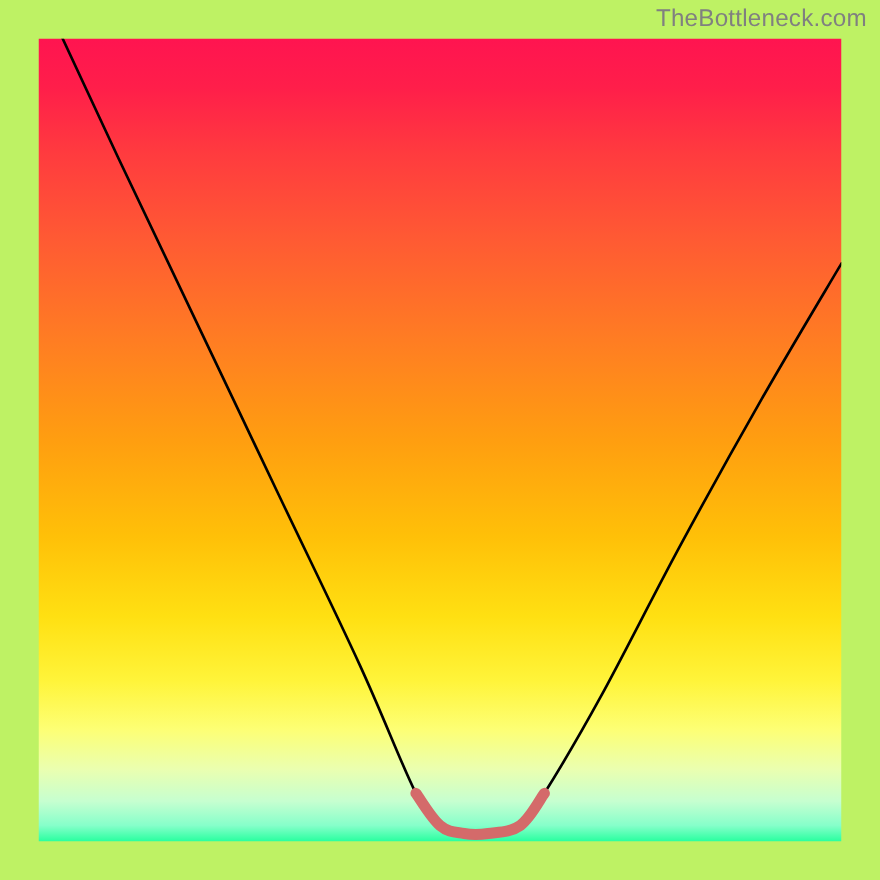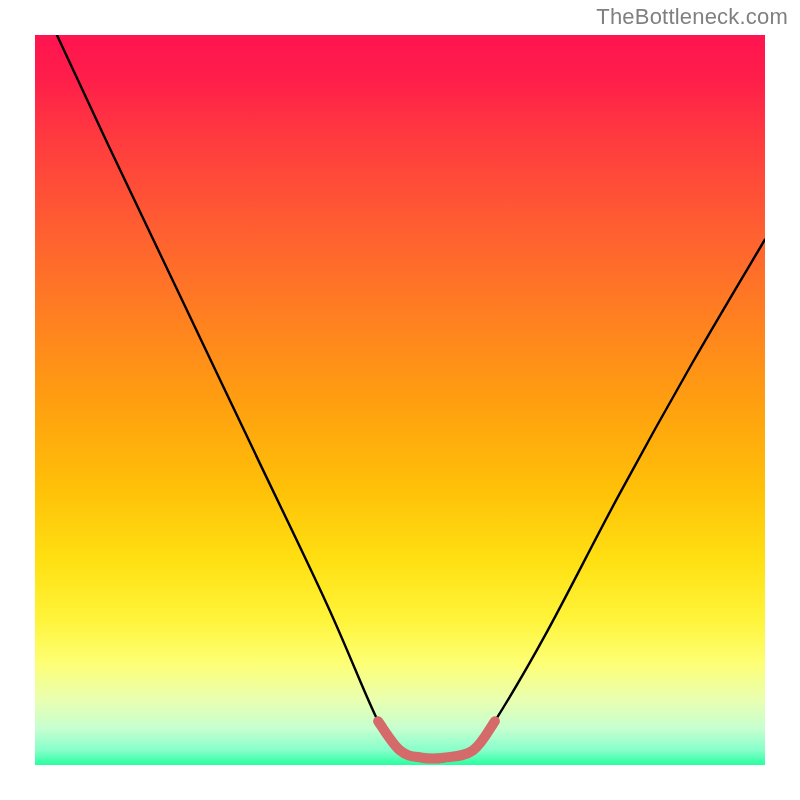--- a/index.html
+++ b/index.html
@@ -8,21 +8,21 @@
     width: 800px;
     height: 800px;
     background: #000;
     overflow: hidden;
     font-family: Arial, Helvetica, sans-serif;
   }
   .frame {
     position: relative;
     width: 800px;
     height: 800px;
-    background: #ffffff;
+    background: #bef264;
   }
   .watermark {
     position: absolute;
     top: 4px;
     right: 12px;
     color: #808080;
     font-size: 22px;
     font-weight: 500;
     letter-spacing: 0.2px;
     z-index: 20;

